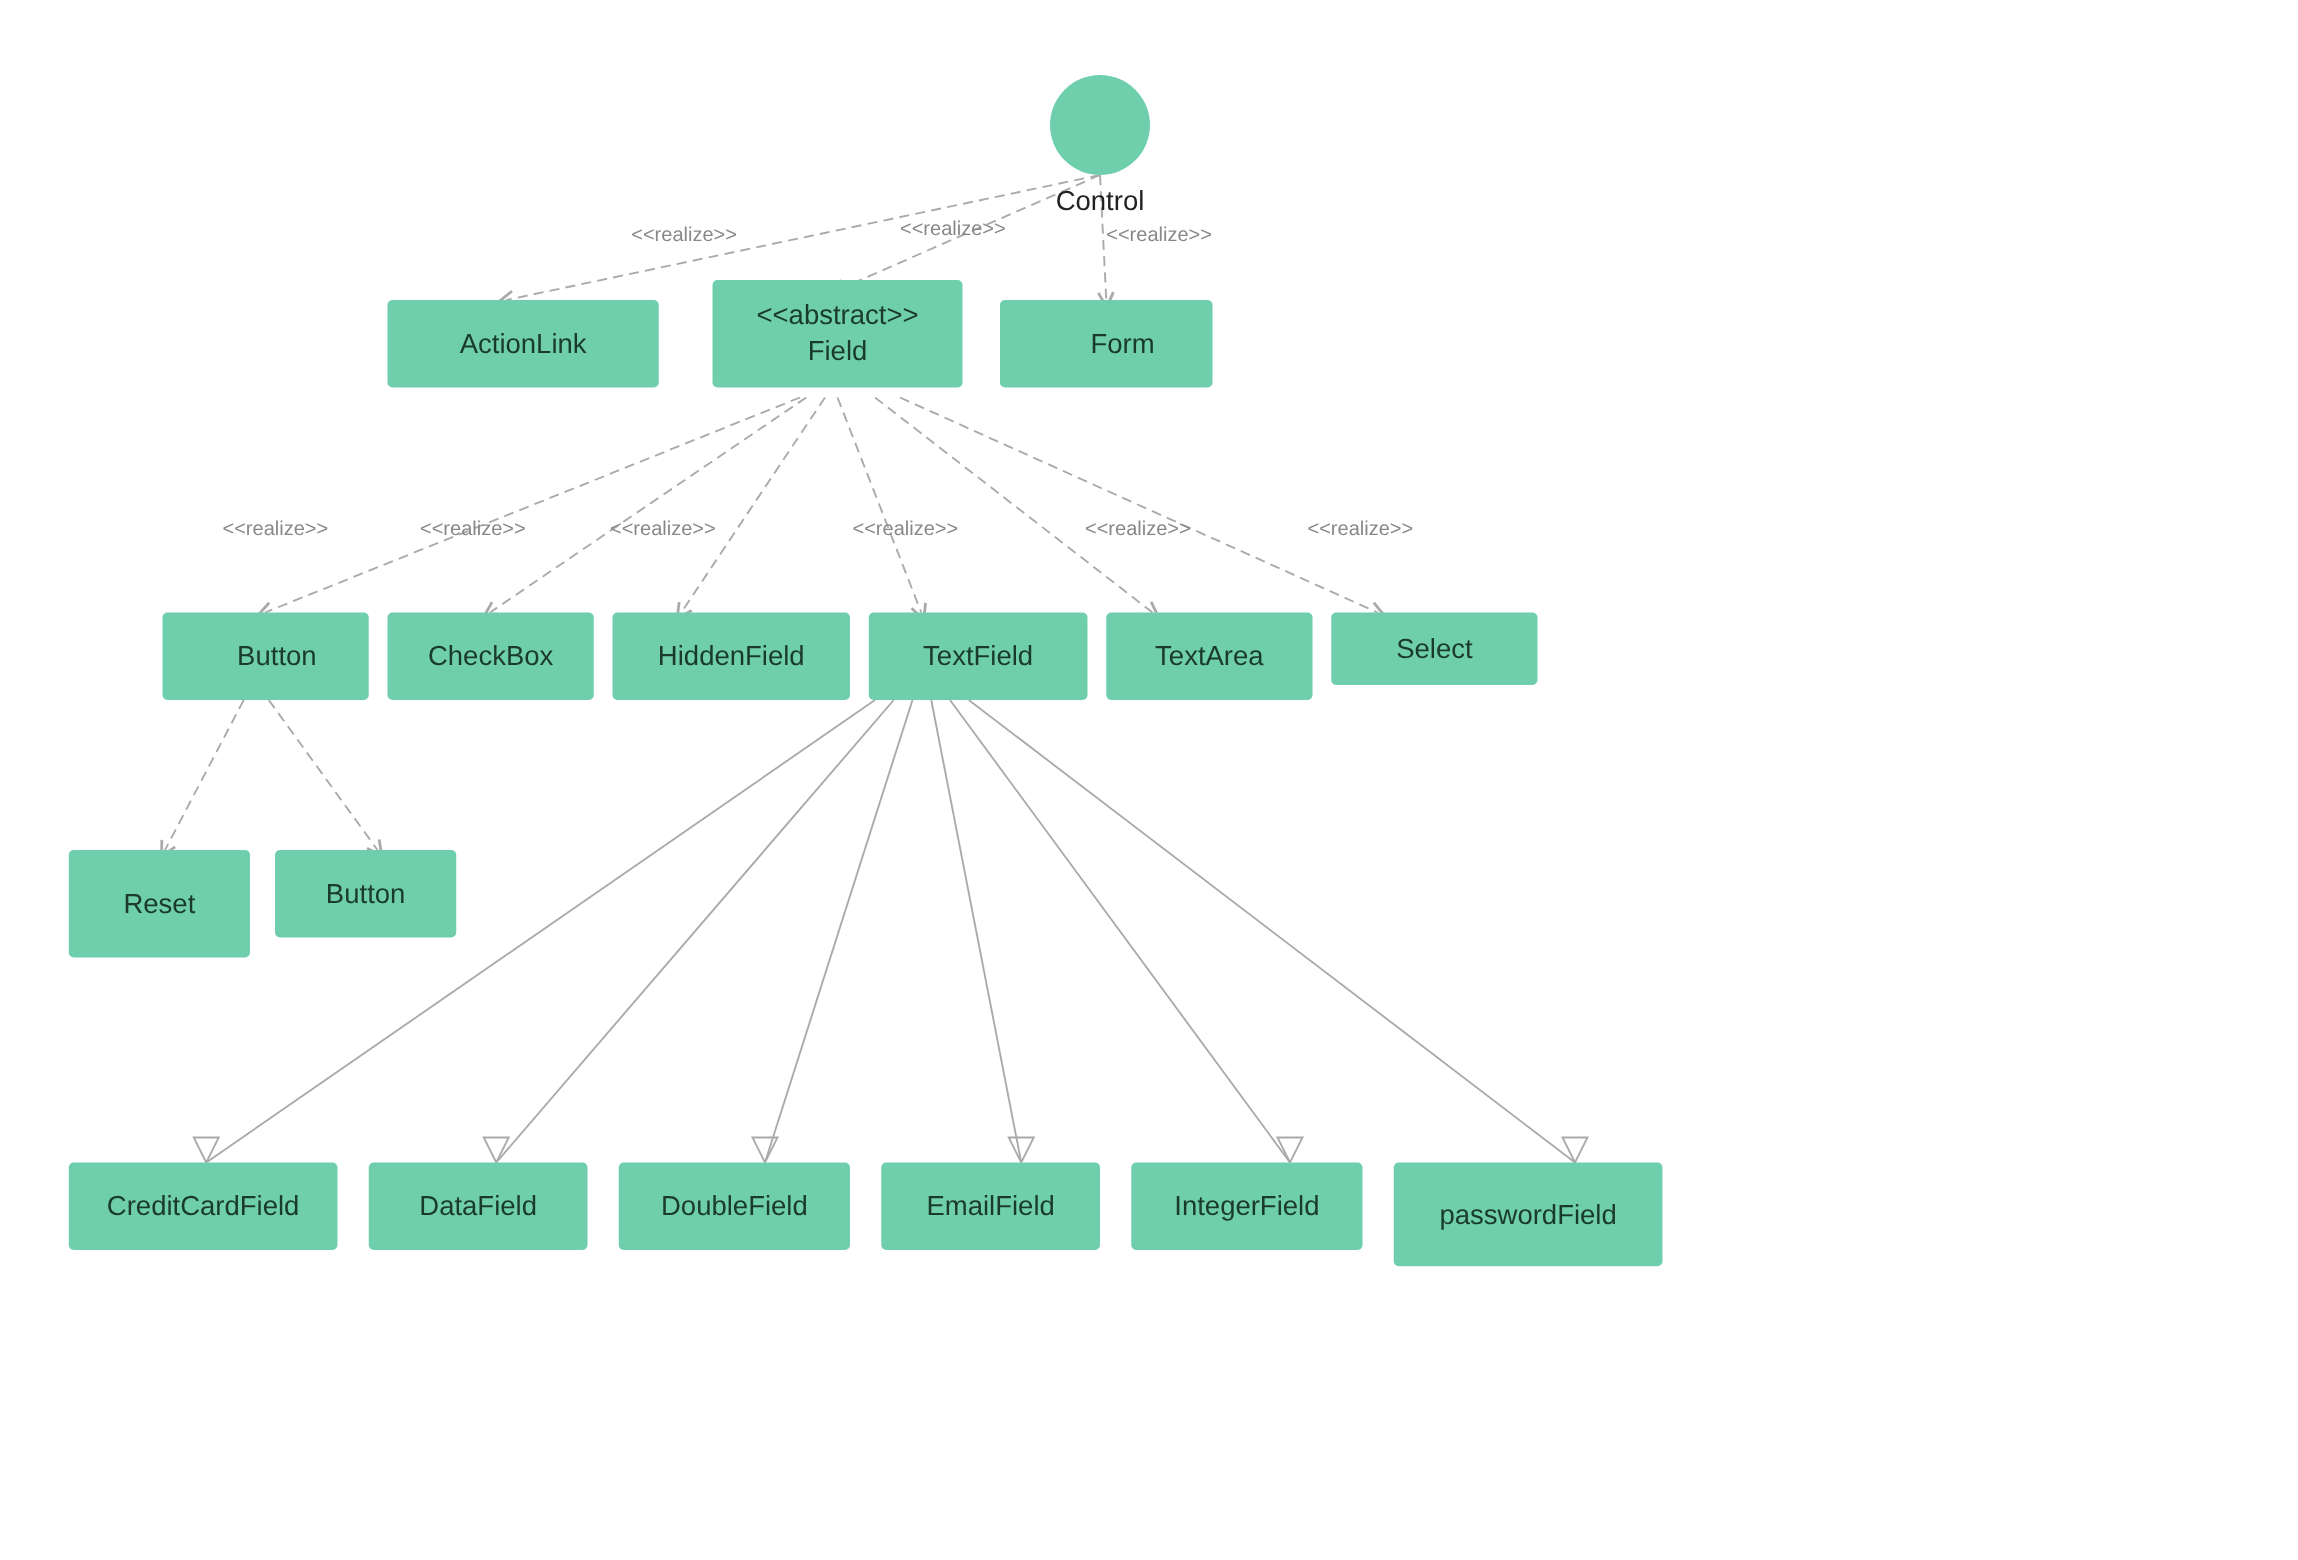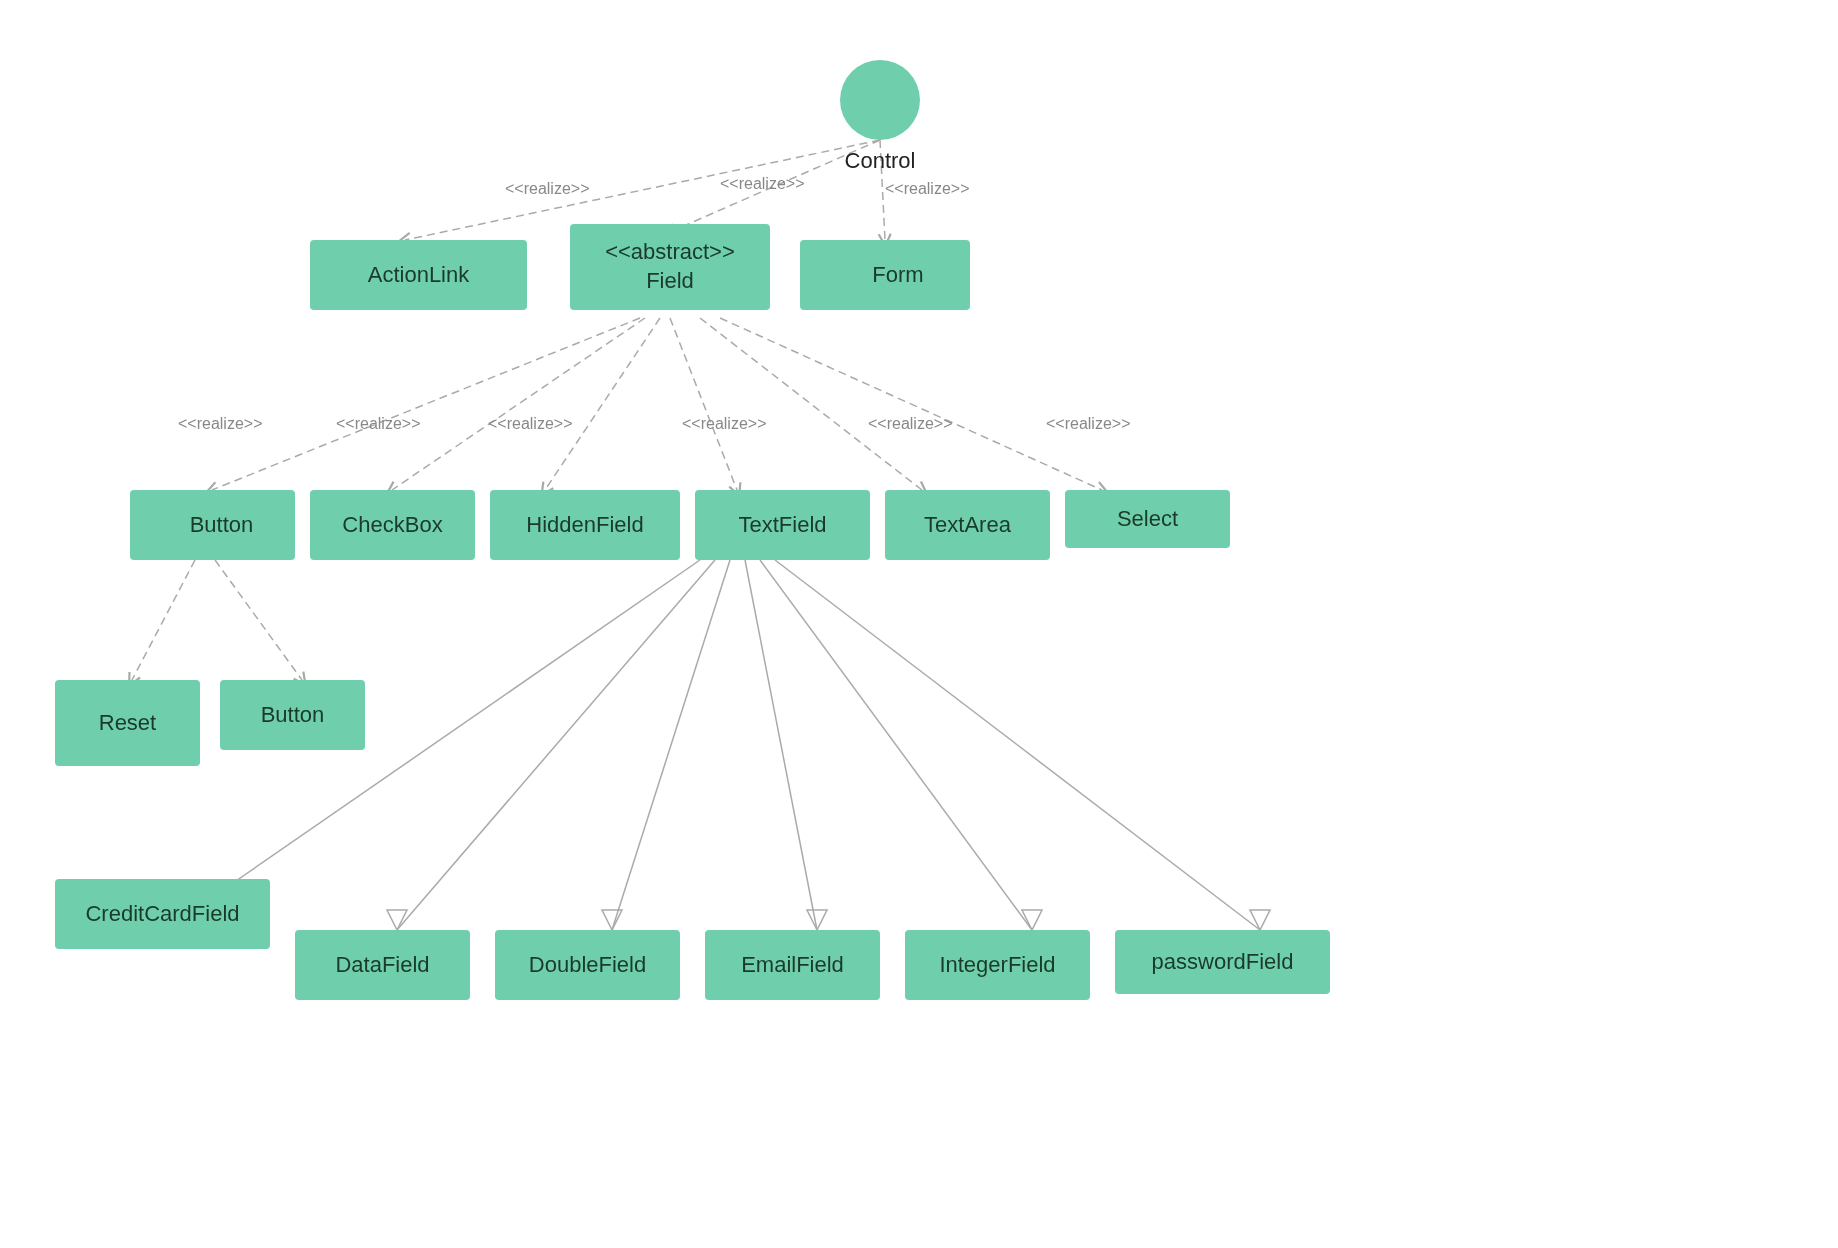--- a/index.html
+++ b/index.html
@@ -134,20 +134,20 @@
   <div class="node" style="left:130px; top:490px; width:165px; height:70px;padding-left:32px;">Button</div>
   <div class="node" style="left:310px; top:490px; width:165px; height:70px;">CheckBox</div>
   <div class="node" style="left:490px; top:490px; width:190px; height:70px;">HiddenField</div>
   <div class="node" style="left:695px; top:490px; width:175px; height:70px;">TextField</div>
   <div class="node" style="left:885px; top:490px; width:165px; height:70px;">TextArea</div>
   <div class="node" style="left:1065px; top:490px; width:165px; height:58px;">Select</div>
 
   <div class="node" style="left:55px; top:680px; width:145px; height:86px;">Reset</div>
   <div class="node" style="left:220px; top:680px; width:145px; height:70px;">Button</div>
 
-  <div class="node" style="left:55px; top:879px; width:215px; height:70px;">CreditCardField</div>
+  <div class="node" style="left:55px; top:930px; width:215px; height:70px;">CreditCardField</div>
   <div class="node" style="left:295px; top:930px; width:175px; height:70px;">DataField</div>
   <div class="node" style="left:495px; top:930px; width:185px; height:70px;">DoubleField</div>
   <div class="node" style="left:705px; top:930px; width:175px; height:70px;">EmailField</div>
   <div class="node" style="left:905px; top:930px; width:185px; height:70px;">IntegerField</div>
-  <div class="node" style="left:1115px; top:930px; width:215px; height:64px;">passwordField</div>
+  <div class="node" style="left:1115px; top:930px; width:215px; height:83px;">passwordField</div>
 
 </div>
 
 </body></html>

